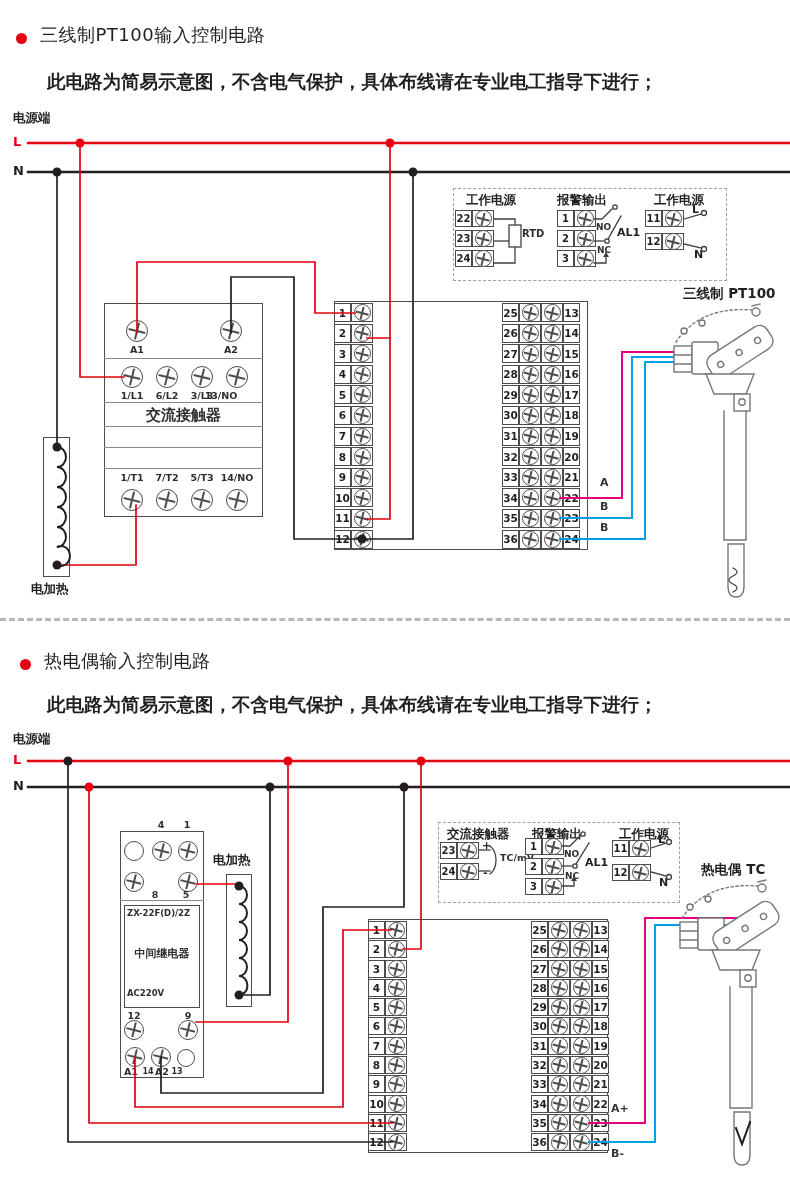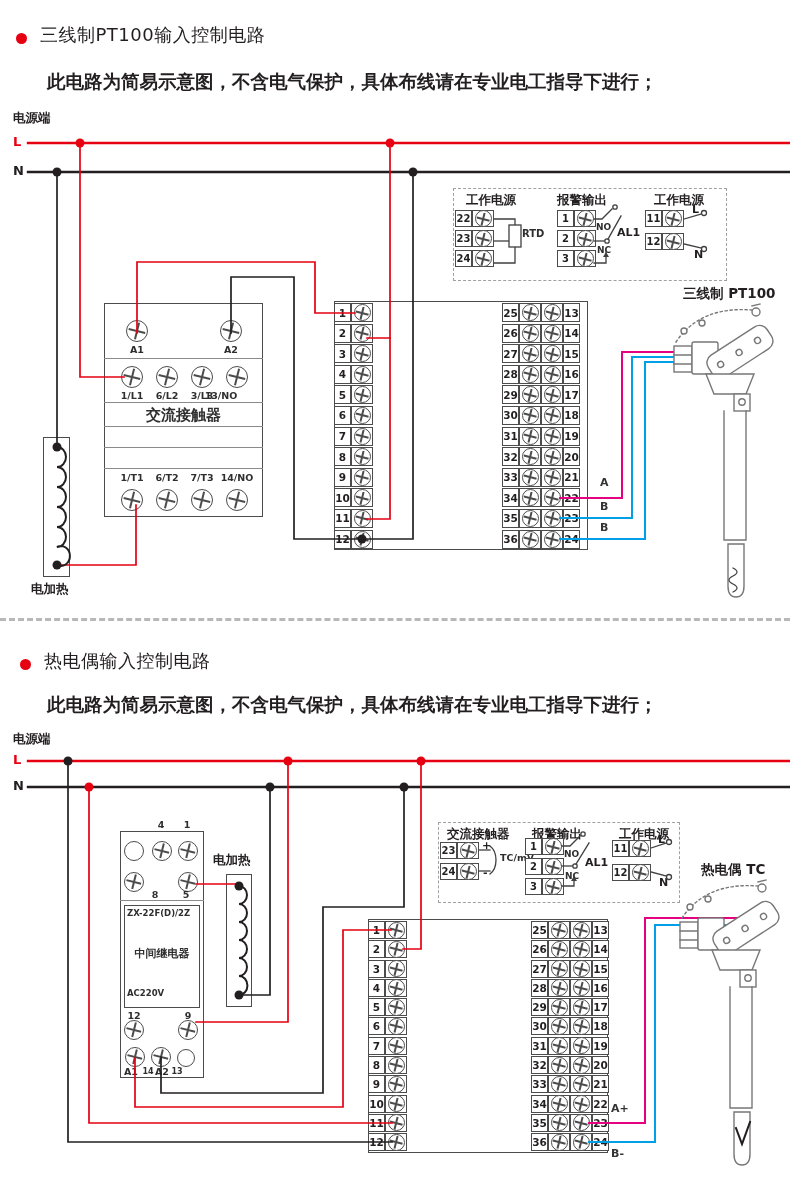--- a/index.html
+++ b/index.html
@@ -76,22 +76,22 @@
 <div class="clab" style="left:115px;top:390px;width:34px">1/L1</div>
 <div class="clab" style="left:150px;top:390px;width:34px">6/L2</div>
 <div class="clab" style="left:185px;top:390px;width:34px">3/L3</div>
 <div class="clab" style="left:204px;top:390px;width:34px">13/NO</div>
 <div class="hline" style="left:104px;top:402px;width:159px"></div>
 <div class="clab big" style="left:104px;top:406px;width:159px">交流接触器</div>
 <div class="hline" style="left:104px;top:426px;width:159px"></div>
 <div class="hline" style="left:104px;top:447px;width:159px"></div>
 <div class="hline" style="left:104px;top:468px;width:159px"></div>
 <div class="clab" style="left:115px;top:472px;width:34px">1/T1</div>
-<div class="clab" style="left:150px;top:472px;width:34px">6/T2</div>
-<div class="clab" style="left:185px;top:472px;width:34px">7/T3</div>
+<div class="clab" style="left:150px;top:472px;width:34px">7/T2</div>
+<div class="clab" style="left:185px;top:472px;width:34px">5/T3</div>
 <div class="clab" style="left:220px;top:472px;width:34px">14/NO</div>
 <span class="screw s22" style="left:121px;top:489px"></span>
 <span class="screw s22" style="left:156px;top:489px"></span>
 <span class="screw s22" style="left:191px;top:489px"></span>
 <span class="screw s22" style="left:226px;top:489px"></span>
 
 <div class="box" style="left:43px;top:437px;width:27px;height:140px"></div>
 <div class="plabel" style="left:31px;top:581px">电加热</div>
 
 <div class="box" style="left:334px;top:301px;width:254px;height:249px;background:transparent"></div>

